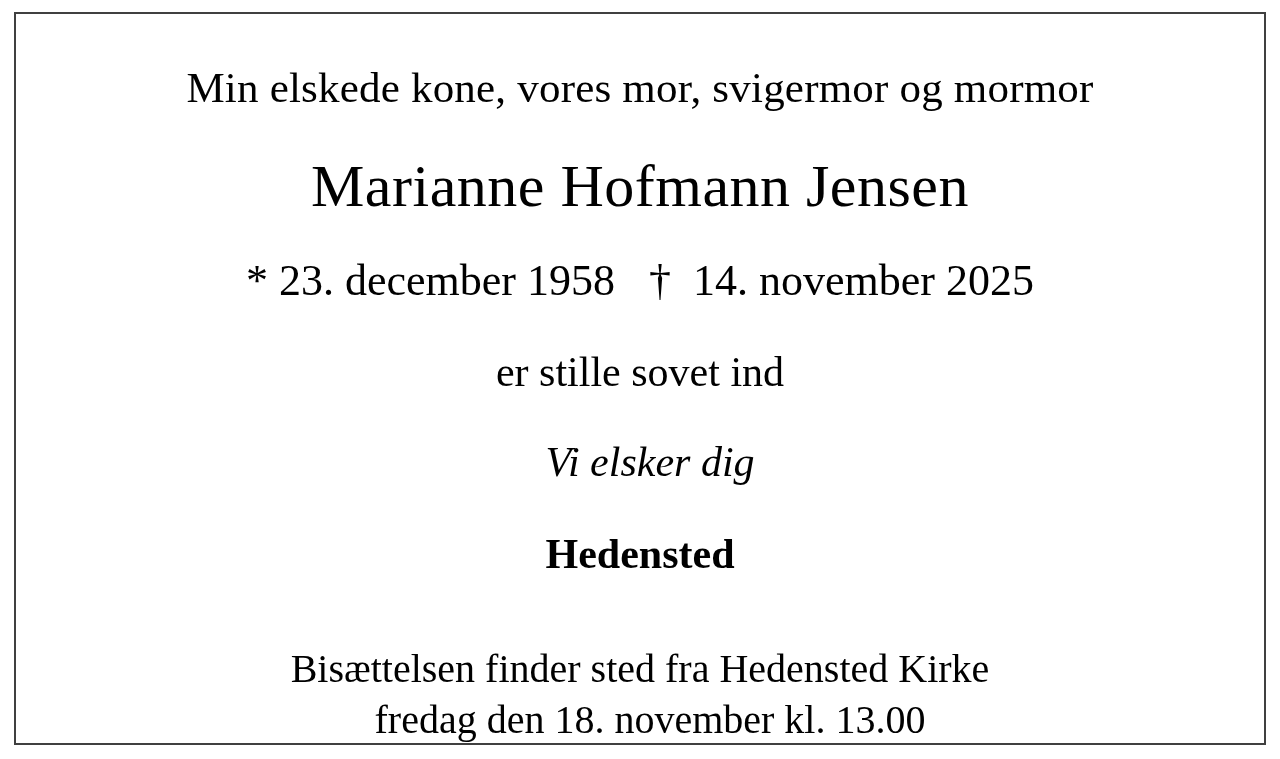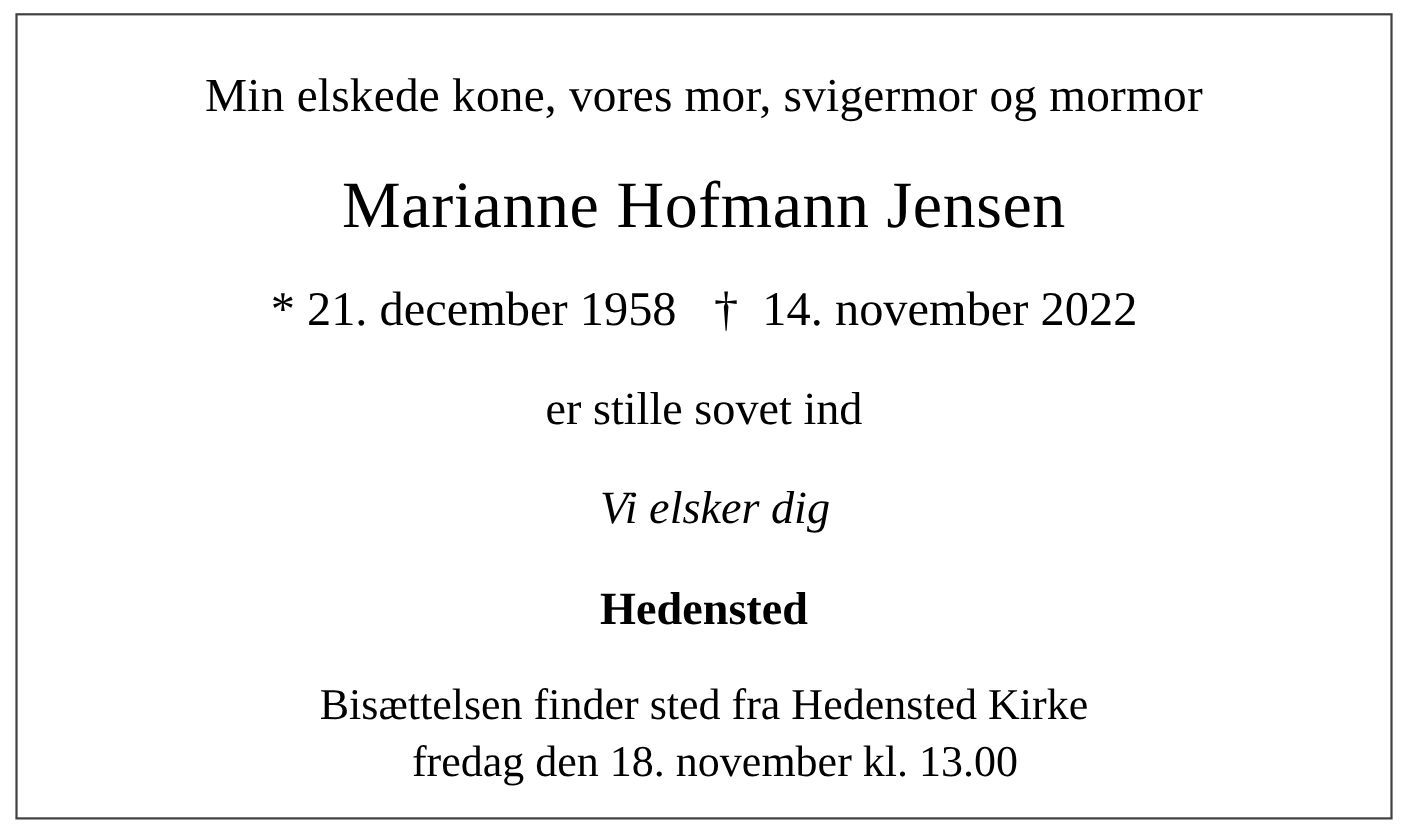--- a/index.html
+++ b/index.html
@@ -72,38 +72,38 @@
     margin-top: 44px;
     margin-left: 20px;
   }
   .signature {
     font-size: 42px;
     font-weight: bold;
     margin-top: 46px;
   }
   .service {
     font-size: 40px;
-    margin-top: 38px;
+    margin-top: 66px;
     line-height: 1.28;
   }
   .service .l2 {
     display: block;
     padding-left: 20px;
   }
 </style>
 </head>
 <body>
 
 <div class="notice-frame">
   <div class="line relation">Min elskede kone, vores mor, svigermor og mormor</div>
   <div class="line name">Marianne Hofmann Jensen</div>
   <div class="line dates">
-    <span class="birth">* 21. december 1958</span>
+    <span class="birth">* 23. december 1958</span>
     <span class="gap"></span>
-    <span class="death">†  14. november 2022</span>
+    <span class="death">†  14. november 2025</span>
   </div>
   <div class="line passing">er stille sovet ind</div>
   <div class="line tribute">Vi elsker dig</div>
   <div class="line signature">Hedensted</div>
   <div class="line service">
     <span class="l1">Bisættelsen finder sted fra Hedensted Kirke</span>
     <span class="l2">fredag den 18. november kl. 13.00</span>
   </div>
 </div>
 

